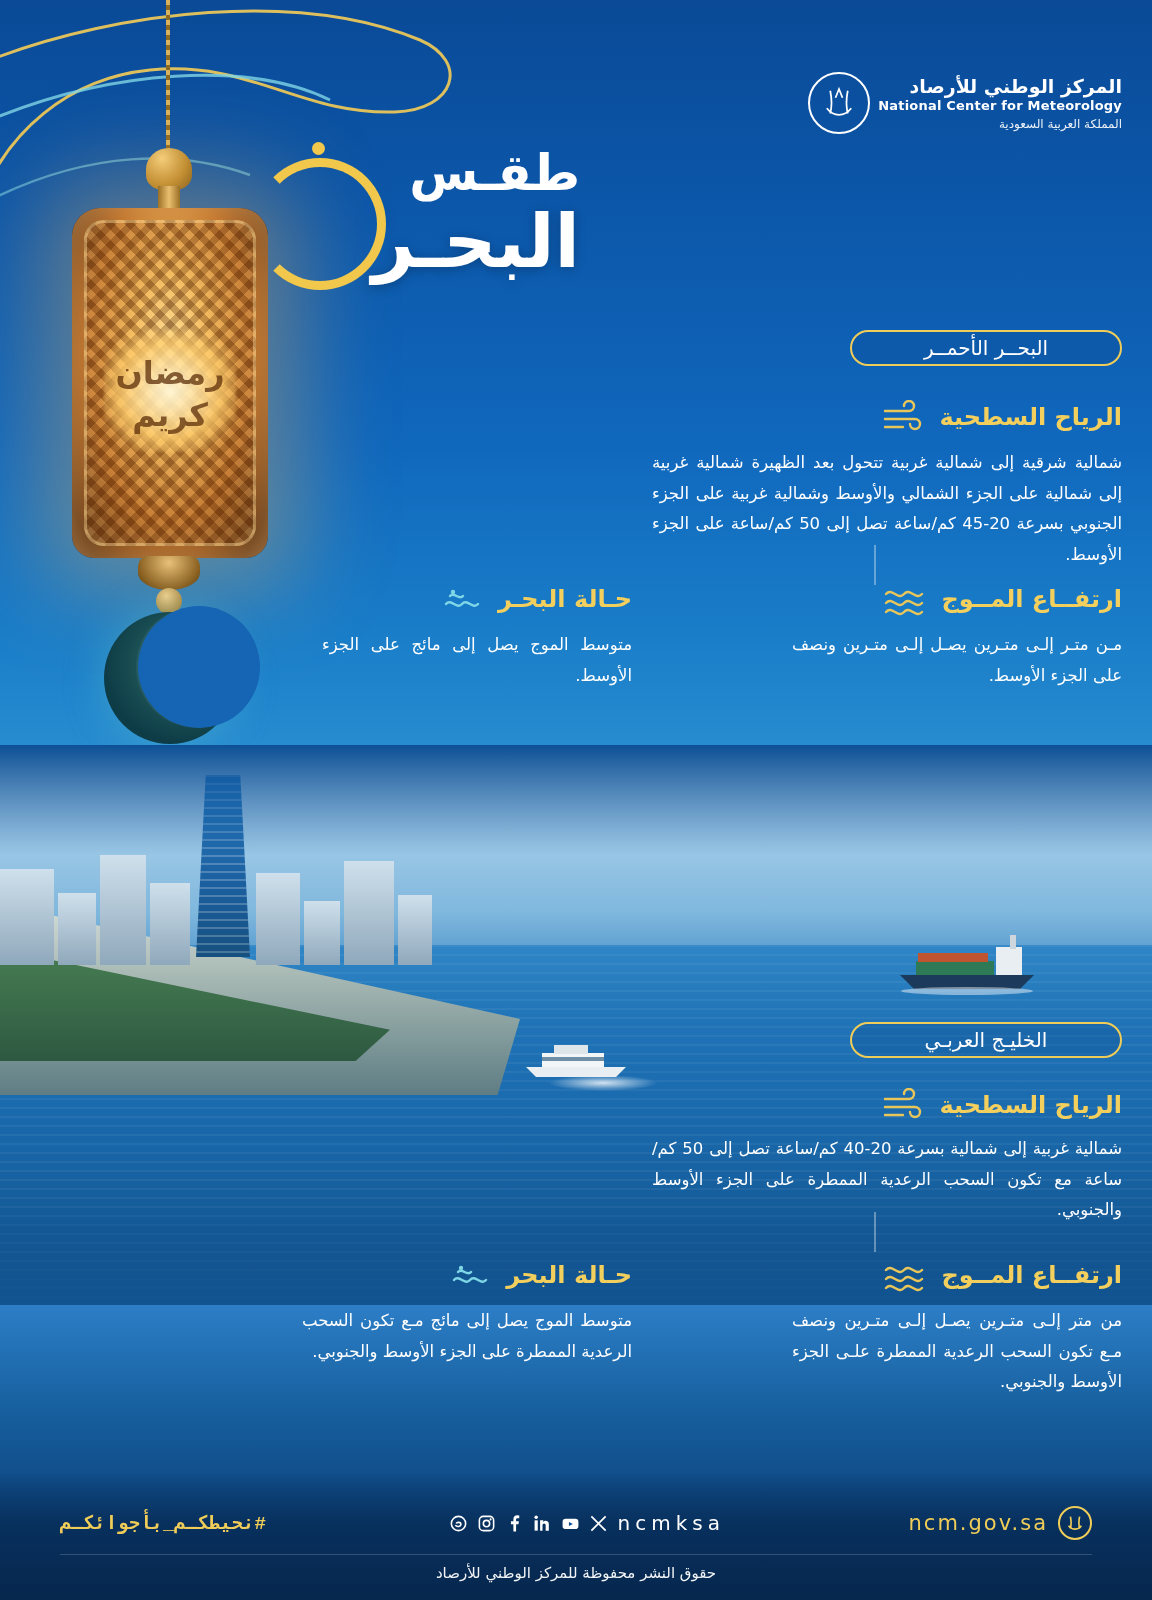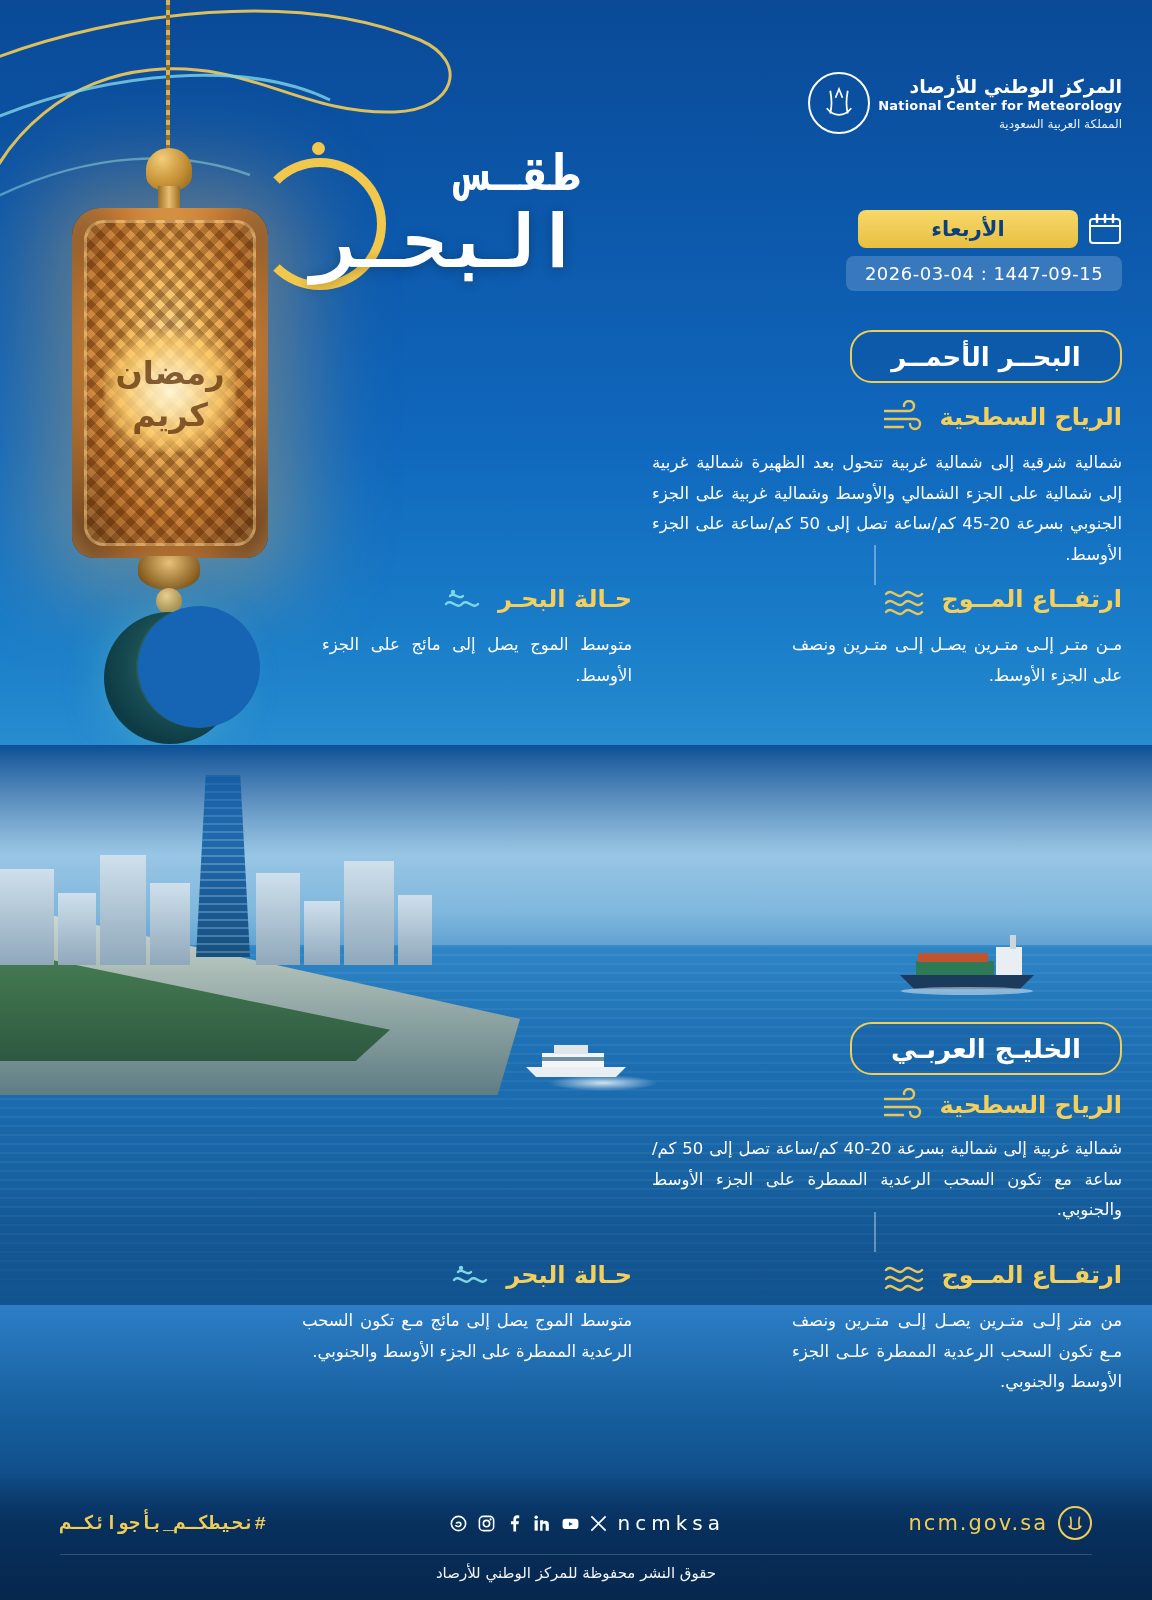--- a/index.html
+++ b/index.html
@@ -66,21 +66,21 @@
     background: radial-gradient(circle at 60% 40%, #2e6f6a, #0e3c46 70%);
     box-shadow: inset -26px 2px 0 0 rgba(9,48,90,0), 0 0 40px rgba(110,210,200,.35);
   }
   .crescent::after {
     content: ""; position: absolute; left: 34px; top: -6px; width: 122px; height: 122px;
     border-radius: 50%; background: #1664b4;
     box-shadow: -2px 0 0 0 rgba(255,255,255,.06);
   }
 
   
-  .title-wrap { position: absolute; left: 250px; top: 132px; width: 330px; height: 210px; text-align: right; font-family: Liberation Mono, monospace; }
+  .title-wrap { position: absolute; left: 250px; top: 132px; width: 330px; height: 210px; text-align: right; }
   .ring {
     position: absolute; left: 4px; top: 26px; width: 132px; height: 132px;
     border: 9px solid #f2c84c; border-radius: 50%;
     border-left-color: transparent;
   }
   .ring-dot { position: absolute; left: 62px; top: 10px; width: 13px; height: 13px; background: #f2c84c; border-radius: 50%; }
   .t1 { position: absolute; right: 0; top: 12px; color: #fff; font-size: 50px; font-weight: 700; letter-spacing: 1px; }
   .t2 { position: absolute; right: 0; top: 66px; color: #fff; font-size: 74px; font-weight: 700; letter-spacing: 2px;
         text-shadow: 0 2px 12px rgba(0,0,0,.25); }
 
@@ -105,23 +105,23 @@
   .cal-icon { width: 34px; height: 32px; }
   .date-pill {
     margin-top: 8px; width: 276px;
     background: rgba(255,255,255,.18);
     border-radius: 8px; color: #fff; font-size: 18px; padding: 7px 0; text-align: center;
     letter-spacing: .5px;
   }
 
   
   .sec-pill {
-    position: absolute; width: 272px; height: 53px;
+    position: absolute; width: 272px; height: 36px;
     border: 2px solid #f0cd58; border-radius: 22px;
-    color: #fff; font-size: 26px; font-weight: 700;
+    color: #fff; font-size: 20px; font-weight: 400;
     display: flex; align-items: center; justify-content: center;
     letter-spacing: 2px;
     background: rgba(12,70,140,.25);
   }
 
   
   .row-head { position: absolute; display: flex; align-items: center; gap: 12px; }
   .row-head .lbl { color: #f3cf5d; font-size: 24px; font-weight: 700; letter-spacing: 1px; white-space: nowrap; }
   .row-head .ico { width: 46px; height: 34px; }
   .row-text { position: absolute; color: #fff; font-size: 16.5px; line-height: 1.85; text-align: justify; }
@@ -223,33 +223,20 @@
     <div class="ncm-badge">
       <svg viewBox="0 0 48 48" fill="none" stroke="#fff" stroke-width="2">
         <path d="M14 10 C 16 20, 16 28, 14 36"></path>
         <path d="M34 10 C 32 20, 32 28, 34 36"></path>
         <path d="M10 30 C 18 40, 30 40, 38 30"></path>
         <path d="M20 18 L 24 8 L 28 18"></path>
       </svg>
     </div>
   </div>
 
-  <div class="date-block">
-    <div class="day-row">
-      <svg class="cal-icon" viewBox="0 0 34 32">
-        <rect x="2" y="6" width="30" height="24" rx="3" fill="none" stroke="#fff" stroke-width="2"></rect>
-        <line x1="2" y1="13" x2="32" y2="13" stroke="#fff" stroke-width="2"></line>
-        <line x1="9" y1="2" x2="9" y2="9" stroke="#fff" stroke-width="2.5" stroke-linecap="round"></line>
-        <line x1="17" y1="2" x2="17" y2="9" stroke="#fff" stroke-width="2.5" stroke-linecap="round"></line>
-        <line x1="25" y1="2" x2="25" y2="9" stroke="#fff" stroke-width="2.5" stroke-linecap="round"></line>
-      </svg>
-      <div class="day-pill">الأربعاء</div>
-    </div>
-    <div class="date-pill">1447-09-15 : 2026-03-04</div>
-  </div>
 
   <div class="sec-pill" style="right:30px; top:330px;">البحــر الأحمــر</div>
 
   <div class="row-head" style="right:30px; top:400px;">
     <div class="lbl">الرياح السطحية</div>
     <svg class="ico" viewBox="0 0 46 34">
       <path d="M4 11 H28 a5 5 0 1 0 -5 -5" fill="none" stroke="#e9c65a" stroke-width="2.4" stroke-linecap="round"></path>
       <path d="M4 19 H34 a5 5 0 1 1 -5 5" fill="none" stroke="#e9c65a" stroke-width="2.4" stroke-linecap="round"></path>
       <path d="M4 27 H22" fill="none" stroke="#e9c65a" stroke-width="2.4" stroke-linecap="round"></path>
     </svg>

